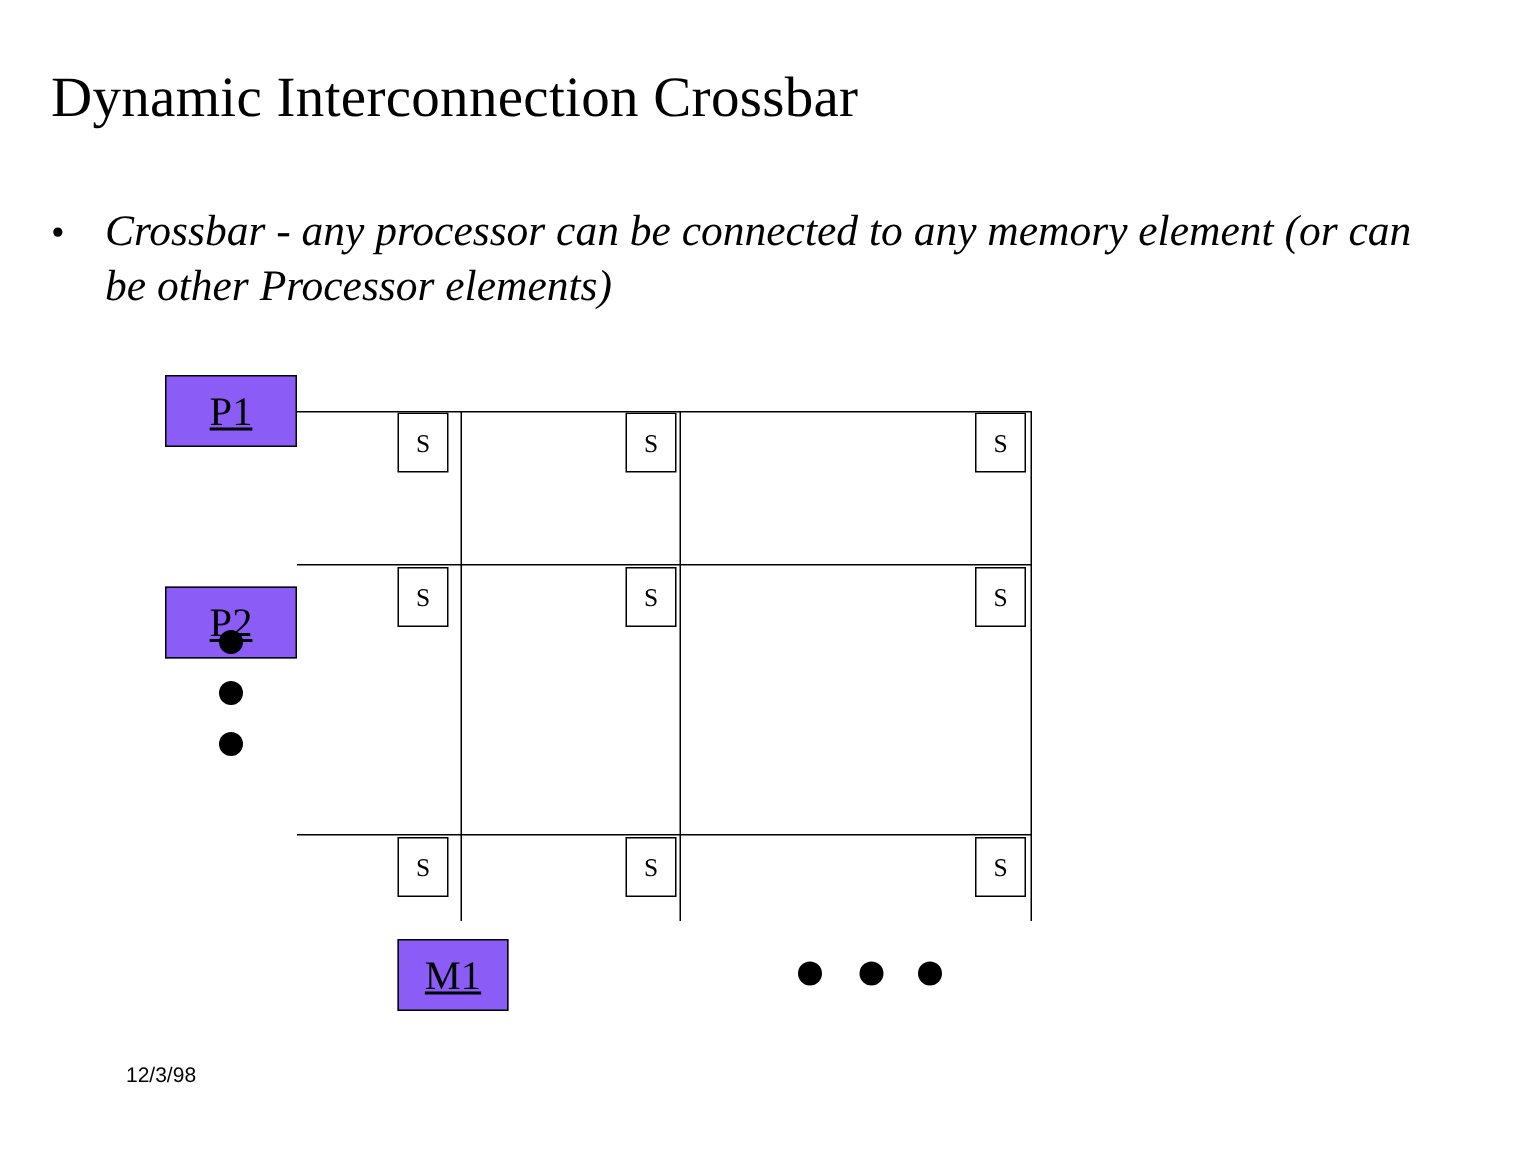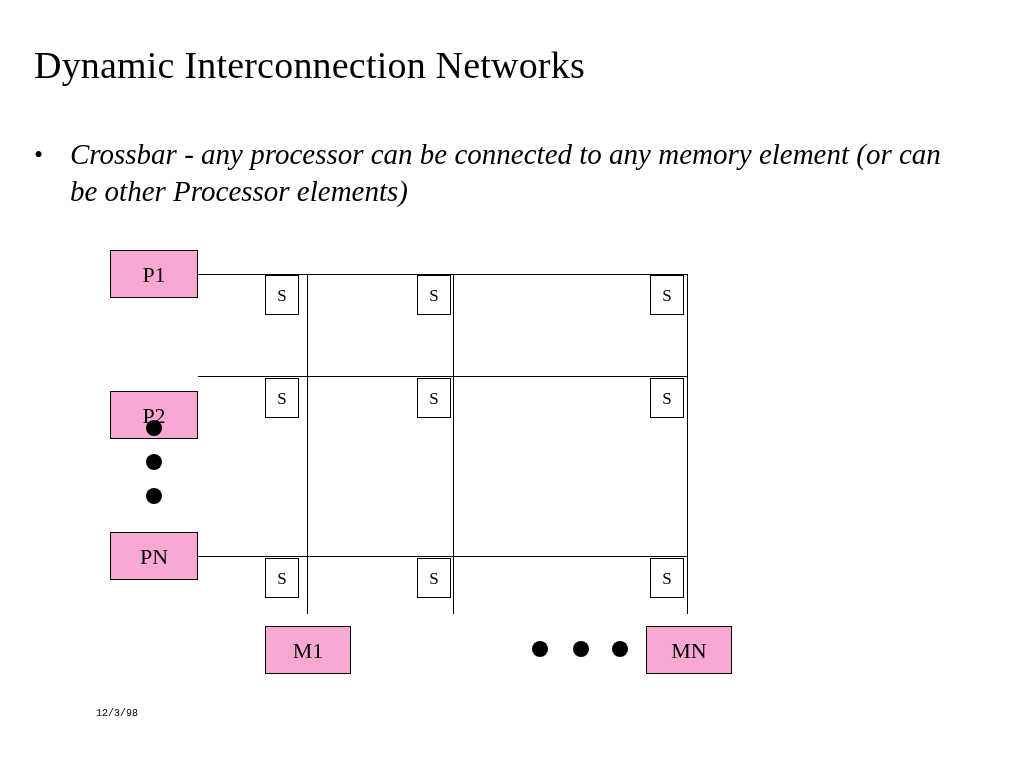--- a/index.html
+++ b/index.html
@@ -62,27 +62,28 @@
   #diagram {
     position: absolute;
     left: 100px;
     top: 240px;
     width: 780px;
     height: 460px;
   }
   .node-box {
     position: absolute;
     border: 1px solid #000;
-    background: #f9a8d4;
+    background: #8b5cf6;
     box-sizing: border-box;
     display: flex;
     align-items: center;
     justify-content: center;
-    font-size: 22px;
+    font-size: 27px;
     line-height: 27px;
+    text-decoration: underline;
   }
   .switch-box {
     position: absolute;
     border: 1px solid #000;
     background: #fff;
     box-sizing: border-box;
     display: flex;
     align-items: center;
     justify-content: center;
     font-size: 17px;
@@ -103,50 +104,47 @@
   .dot {
     position: absolute;
     width: 16px;
     height: 16px;
     border-radius: 50%;
     background: #000;
   }
 
   #footer-date {
     position: absolute;
-    left: 96px;
+    left: 84px;
     top: 708px;
-    font-size: 10px;
-    font-family: Liberation Mono, monospace;
+    font-size: 14px;
+    font-family: Liberation Sans, sans-serif;
   }
 </style>
 </head>
 <body>
 
 <div id="slide">
 
-  <div id="slide-title">Dynamic Interconnection Networks</div>
+  <div id="slide-title">Dynamic Interconnection Crossbar</div>
 
   <div id="bullet-block">
     <div class="bullet-row">
       <span class="bullet-mark">•</span>
       <span class="bullet-text">Crossbar - any processor can be connected to any memory element (or can be other Processor elements)</span>
     </div>
   </div>
 
   <div id="diagram">
 
     <div class="node-box" style="left:10px; top:10px; width:88px; height:48px;">
       <span>P1</span>
     </div>
     <div class="node-box" style="left:10px; top:112px; width:88px; height:48px;margin-top:39px;">
       <span>P2</span>
-    </div>
-    <div class="node-box" style="left:10px; top:292px; width:88px; height:48px;">
-      <span>PN</span>
     </div>
 
     <div class="dot" style="left:46px; top:180px;"></div>
     <div class="dot" style="left:46px; top:214px;"></div>
     <div class="dot" style="left:46px; top:248px;"></div>
 
     <div class="hline" style="left:98px; top:34px; width:490px;"></div>
     <div class="hline" style="left:98px; top:136px; width:490px;"></div>
     <div class="hline" style="left:98px; top:316px; width:490px;"></div>
 
@@ -177,25 +175,22 @@
     <div class="switch-box" style="left:165px; top:318px;">
       <span>S</span>
     </div>
     <div class="switch-box" style="left:317px; top:318px;">
       <span>S</span>
     </div>
     <div class="switch-box" style="left:550px; top:318px;">
       <span>S</span>
     </div>
 
-    <div class="node-box" style="left:165px; top:386px; width:86px; height:48px;">
+    <div class="node-box" style="left:165px; top:386px; width:74px; height:48px;">
       <span>M1</span>
-    </div>
-    <div class="node-box" style="left:546px; top:386px; width:86px; height:48px;">
-      <span>MN</span>
     </div>
 
     <div class="dot" style="left:432px; top:401px;"></div>
     <div class="dot" style="left:473px; top:401px;"></div>
     <div class="dot" style="left:512px; top:401px;"></div>
 
   </div>
 
   <div id="footer-date">12/3/98</div>
 

